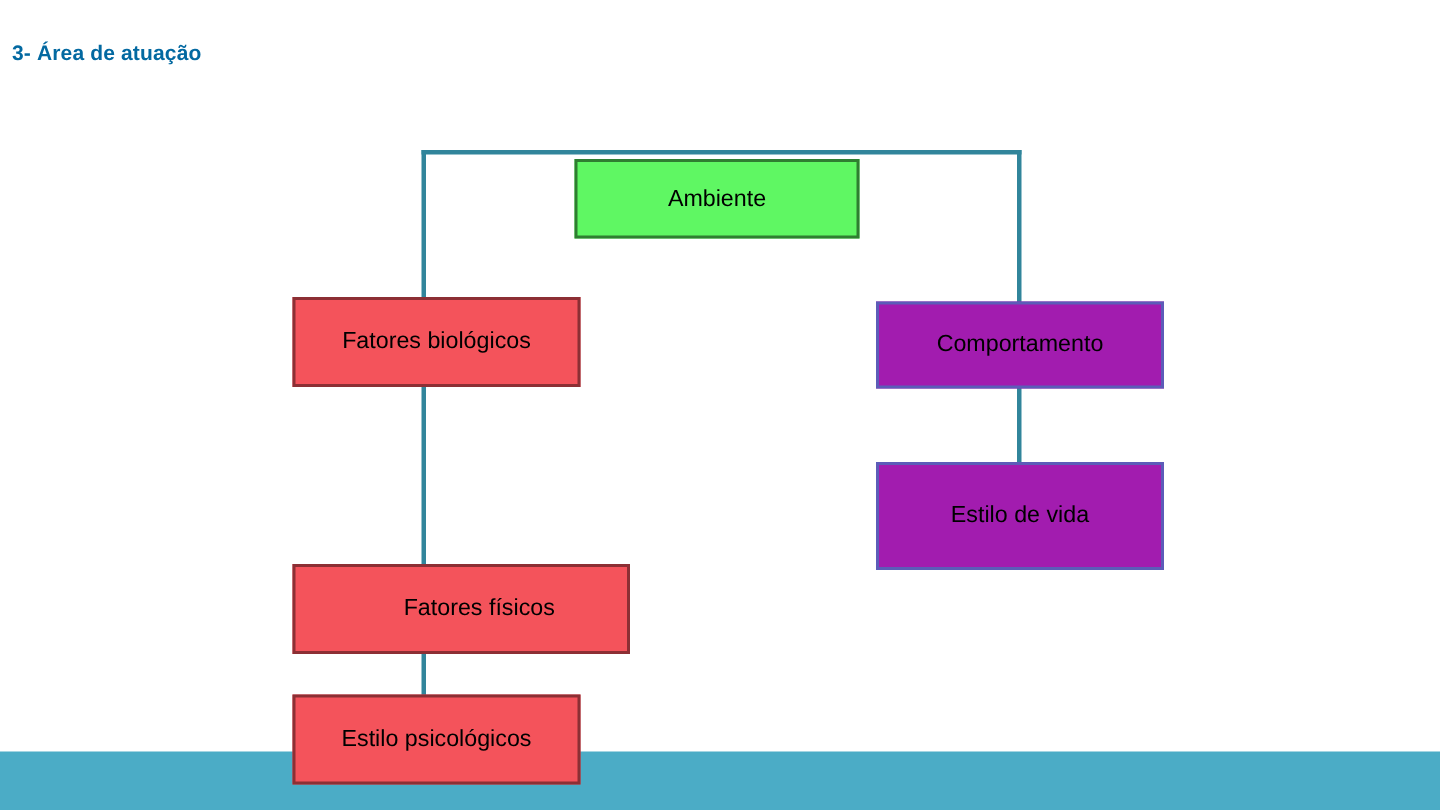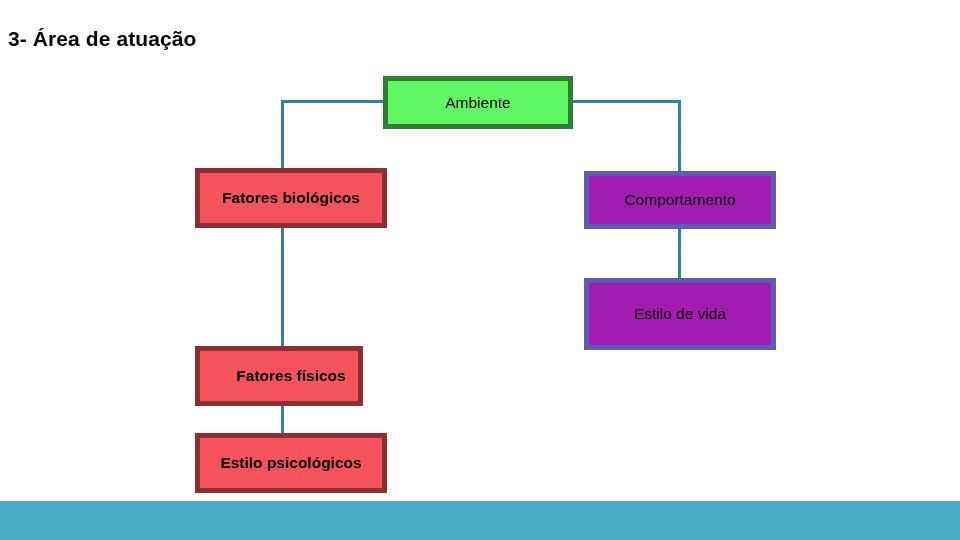--- a/index.html
+++ b/index.html
@@ -18,59 +18,59 @@
     position: absolute;
     left: 0; top: 0;
     width: 960px;
     height: 540px;
     background: #ffffff;
   }
   .title {
     position: absolute;
     left: 8px;
     top: 27px;
-    font-size: 21px;
+    font-size: 14px;
     font-weight: bold;
-    color: #000000;
+    color: #0369a1;
     letter-spacing: 0.1px;
   }
   .footer-bar {
     position: absolute;
     left: 0;
     bottom: 0;
     width: 960px;
     height: 39px;
     background: #4BACC6;
   }
   
   .line {
     position: absolute;
     background: #31859B;
   }
   .node {
     position: absolute;
     box-sizing: border-box;
-    border: 5px solid #737373;
+    border: 2px solid #737373;
     display: flex;
     align-items: center;
     justify-content: center;
     text-align: right;
     font-size: 15.5px;
     color: #000000;
     line-height: 1.28;
     z-index: 3;
+    margin-top: 30px;
   }
   .node.green {
     background: #5FF763;
     border-color: #2F7E31;
   }
   .node.red {
     background: #F4535B;
     border-color: #8C2F34;
-    font-weight: bold;
   }
   .node.blue {
     background: #a21caf;
     border-color: #5C5CB8;
   }
 </style>
 </head>
 <body>
 
 <div id="slide">
@@ -85,21 +85,21 @@
 
   <div class="node green" style="left:383px; top:76px; width:190px; height:53px;">
     <span>Ambiente</span>
   </div>
 
   <div class="node red" style="left:195px; top:168px; width:192px; height:60px;">
     <span>Fatores biológicos</span>
   </div>
 
 
-  <div class="node red" style="left:195px; top:346px; width:168px; height:60px;padding-left:24px;">
+  <div class="node red" style="left:195px; top:346px; width:225px; height:60px;padding-left:24px;">
     <span>Fatores físicos</span>
   </div>
 
   <div class="node red" style="left:195px; top:433px; width:192px; height:60px;">
     <span>Estilo psicológicos</span>
   </div>
 
   <div class="node blue" style="left:584px; top:171px; width:192px; height:58px;">
     <span>Comportamento</span>
   </div>

